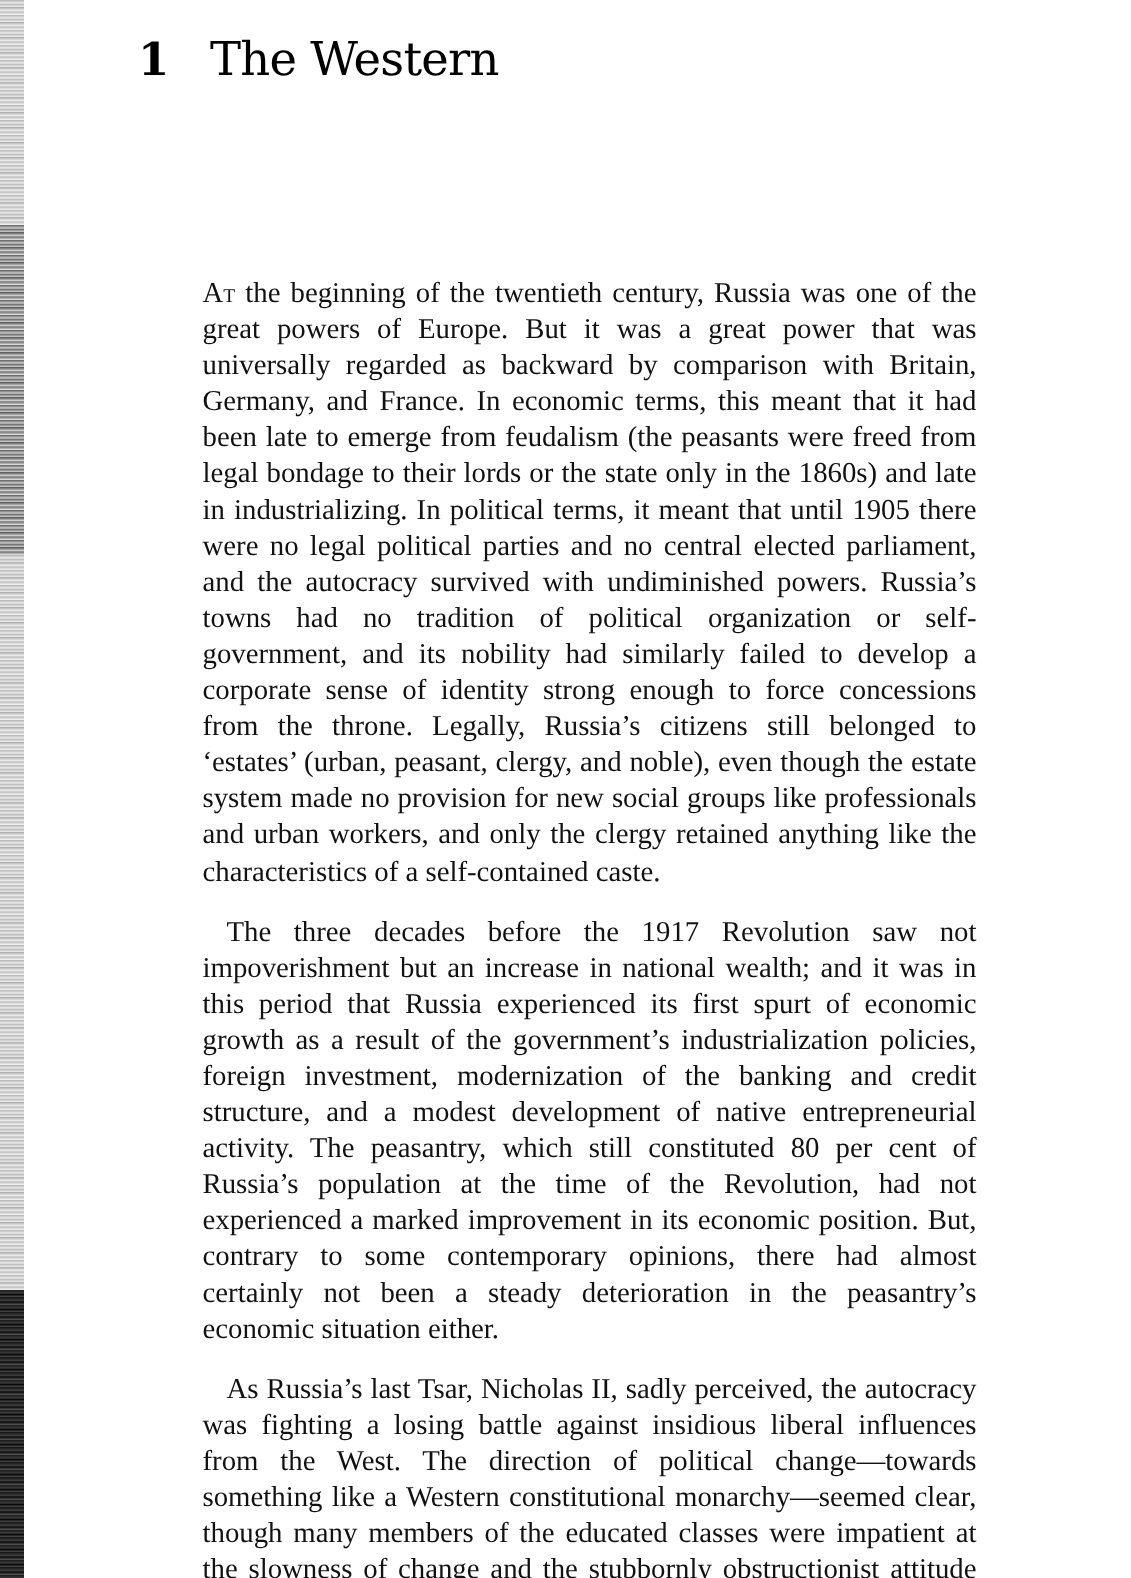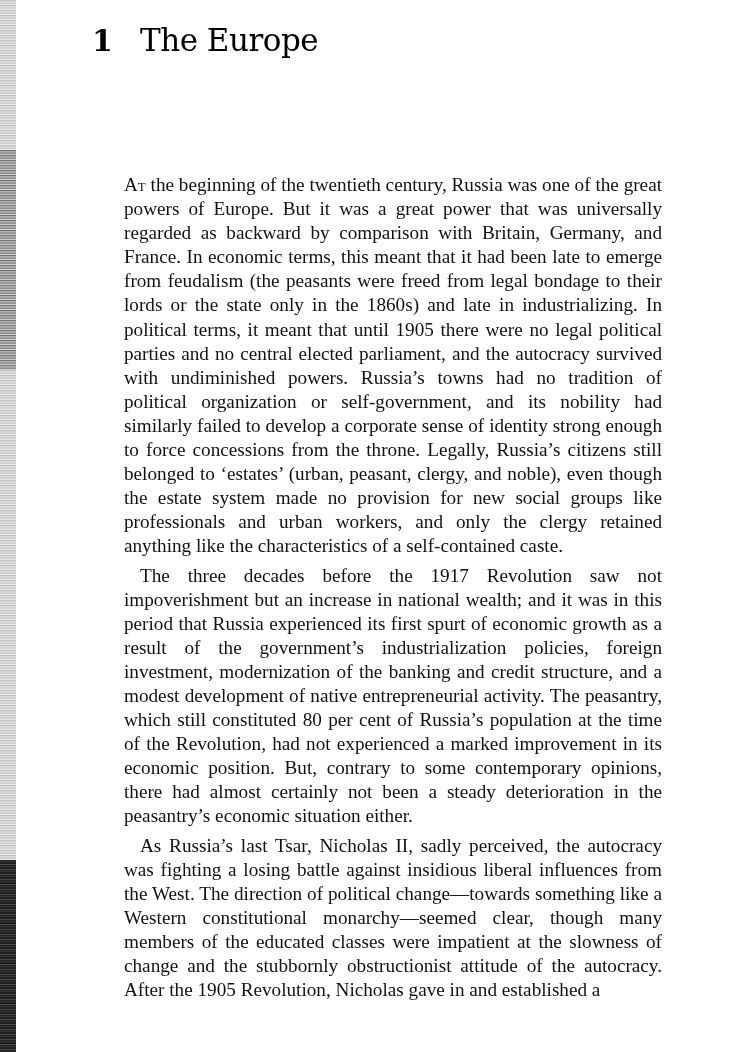--- a/index.html
+++ b/index.html
@@ -59,39 +59,39 @@
     .body-text {
       position: absolute;
       left: 119px;
       top: 168px;
       width: 548px;
       font-size: 19.2px;
       line-height: 24.1px;
       text-align: justify;
     }
     .para {
-      margin: 5px;
+      margin: 16px;
       text-indent: 0;
     }
     .para + .para {
       text-indent: 16px;
     }
     .smallcaps-lead {
       font-variant: small-caps;
     }
   </style>
 </head>
 <body>
 
 <div class="scan-edge"></div>
 <div class="scan-edge dark-top"></div>
 <div class="scan-edge dark-bottom"></div>
 
 <div class="chapter-heading">
   <span class="chapter-number">1</span>
-  <span class="chapter-title">The Europe</span>
+  <span class="chapter-title">The Western</span>
 </div>
 
 <div class="body-text">
   <p class="para"><span class="smallcaps-lead">At</span><span> the beginning of the twentieth century, Russia was one of the great powers of Europe. But it was a great power that was universally regarded as backward by comparison with Britain, Germany, and France. In economic terms, this meant that it had been late to emerge from feudalism (the peasants were freed from legal bondage to their lords or the state only in the 1860s) and late in industrializing. In political terms, it meant that until 1905 there were no legal political parties and no central elected parliament, and the autocracy survived with undiminished powers. Russia’s towns had no tradition of political organization or self-government, and its nobility had similarly failed to develop a corporate sense of identity strong enough to force concessions from the throne. Legally, Russia’s citizens still belonged to ‘estates’ (urban, peasant, clergy, and noble), even though the estate system made no provision for new social groups like professionals and urban workers, and only the clergy retained anything like the characteristics of a self-contained caste.</span></p>
   <p class="para">The three decades before the 1917 Revolution saw not impoverishment but an increase in national wealth; and it was in this period that Russia experienced its first spurt of economic growth as a result of the government’s industrialization policies, foreign investment, modernization of the banking and credit structure, and a modest development of native entrepreneurial activity. The peasantry, which still constituted 80 per cent of Russia’s population at the time of the Revolution, had not experienced a marked improvement in its economic position. But, contrary to some contemporary opinions, there had almost certainly not been a steady deterioration in the peasantry’s economic situation either.</p>
   <p class="para">As Russia’s last Tsar, Nicholas II, sadly perceived, the autocracy was fighting a losing battle against insidious liberal influences from the West. The direction of political change—towards something like a Western constitutional monarchy—seemed clear, though many members of the educated classes were impatient at the slowness of change and the stubbornly obstructionist attitude of the autocracy. After the 1905 Revolution, Nicholas gave in and established a</p>
 </div>
 
 </body></html>

